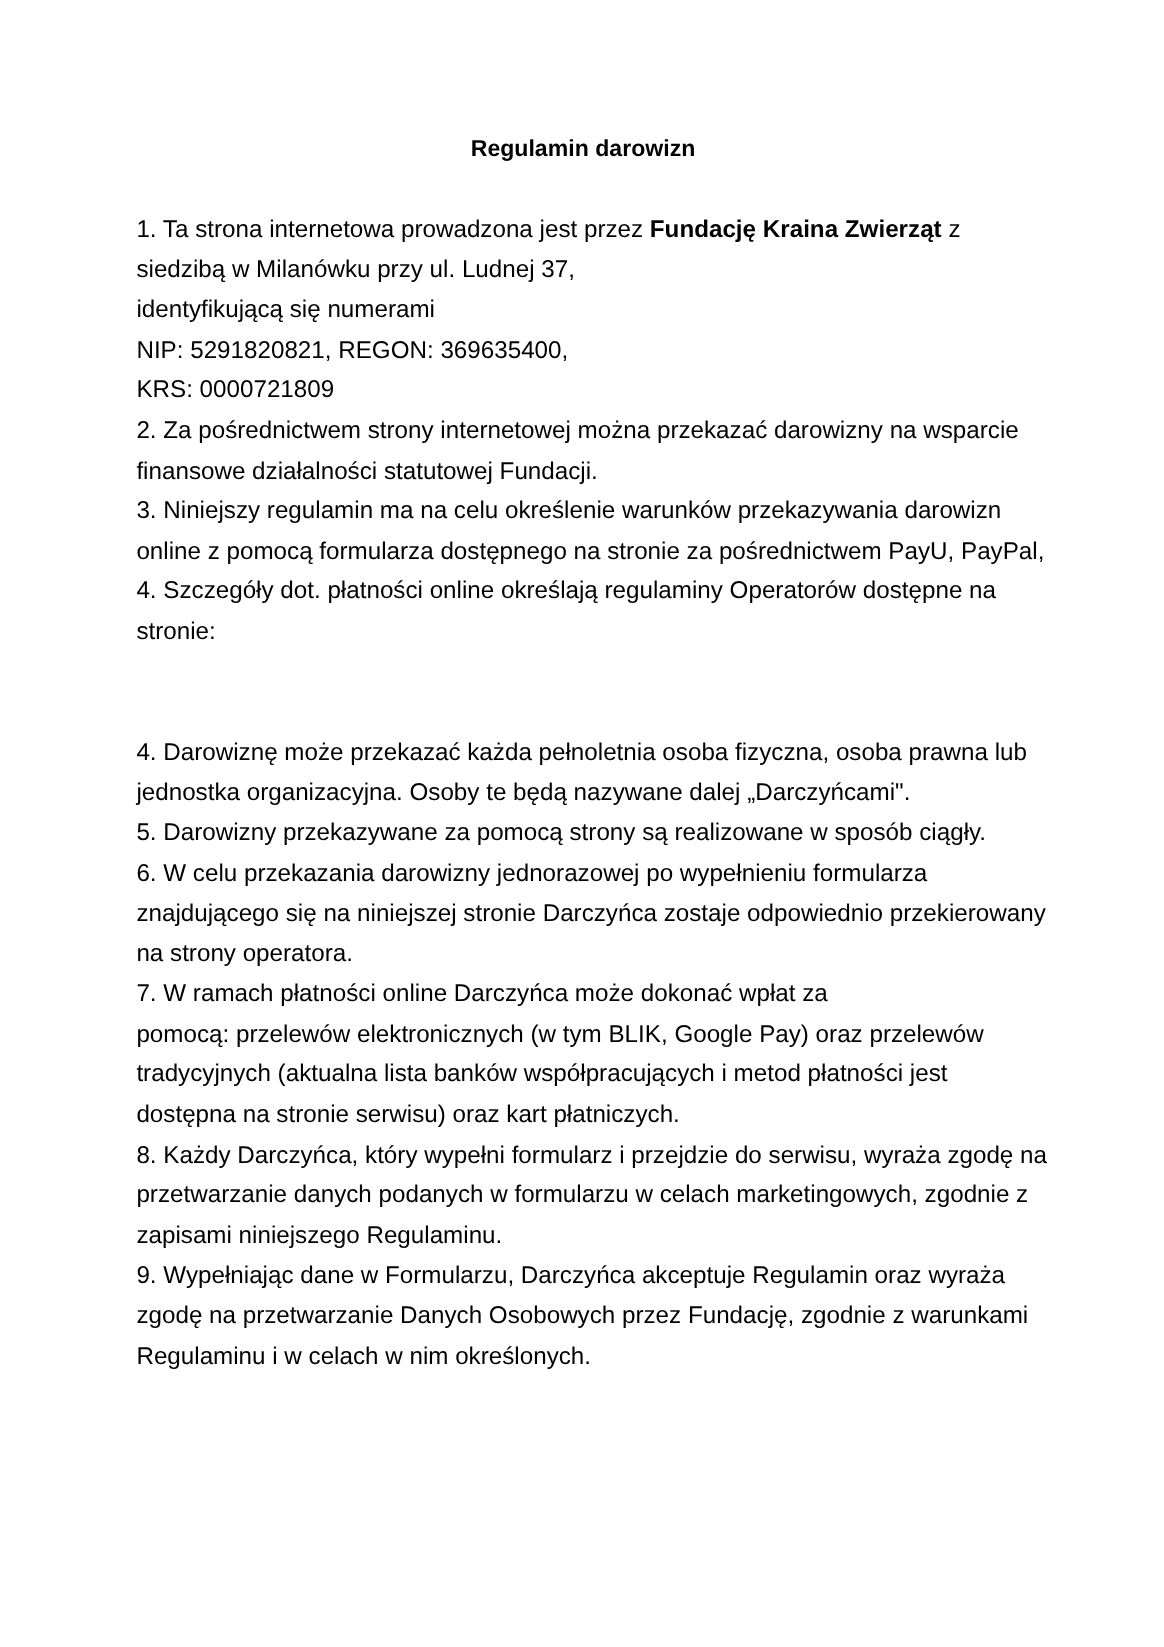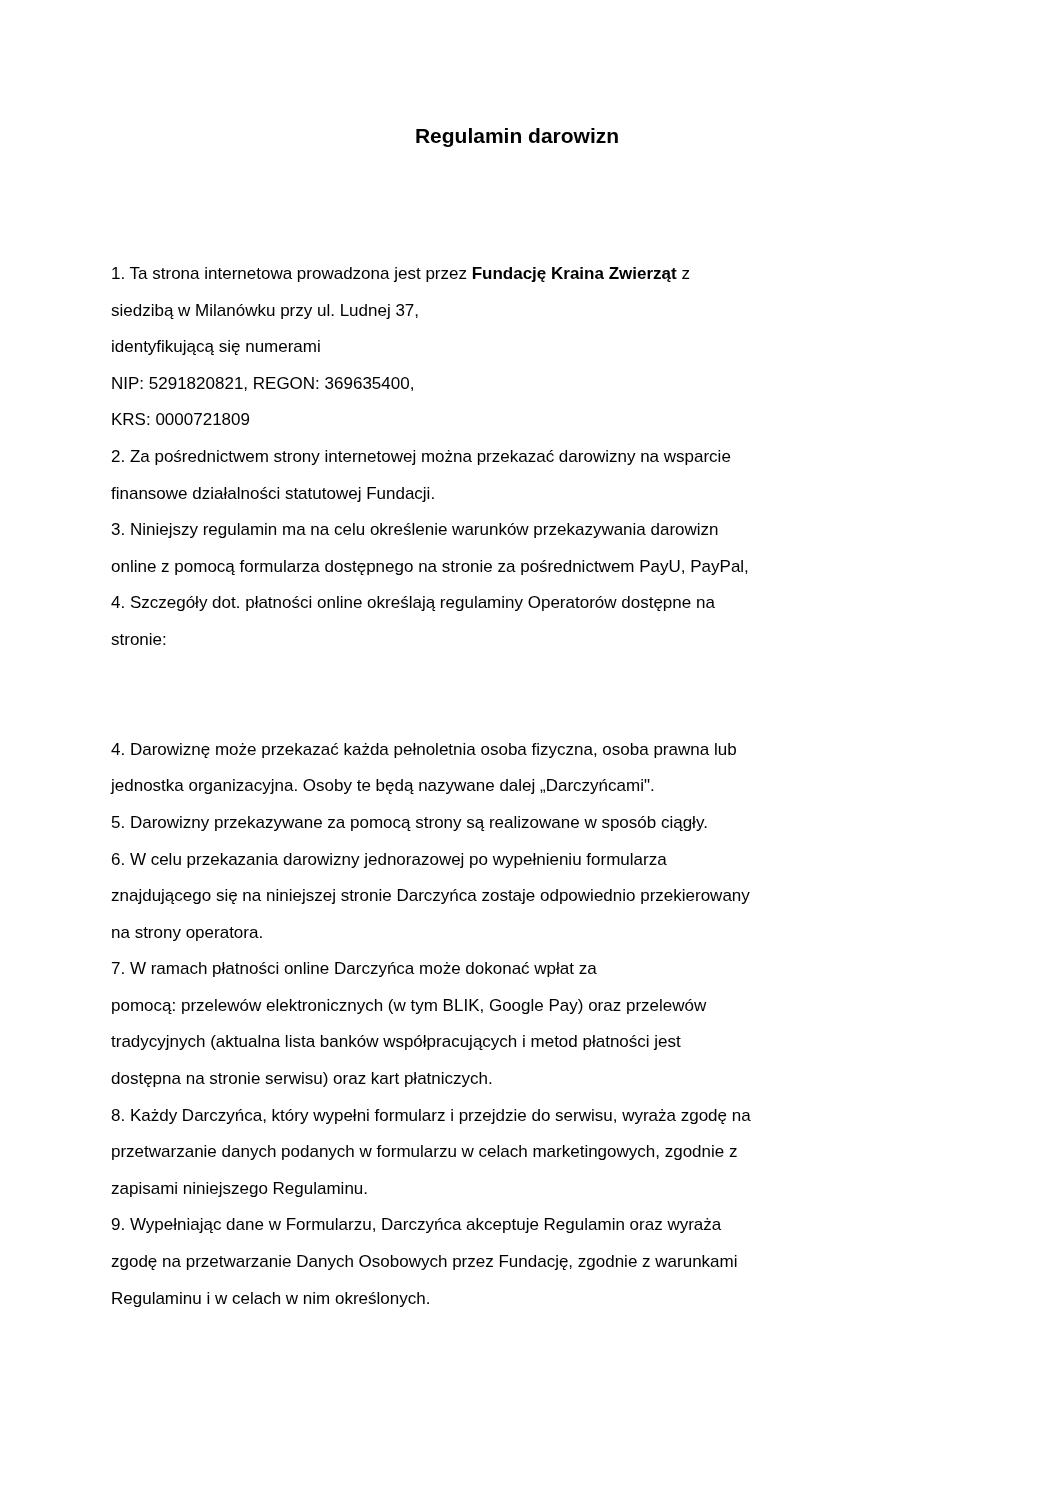--- a/index.html
+++ b/index.html
@@ -11,34 +11,34 @@
     position: relative;
     width: 1058px;
     height: 1497px;
     background: #ffffff;
     font-family: "Liberation Sans", sans-serif;
     color: #000000;
     overflow: hidden;
   }
   .content {
     position: absolute;
-    left: 111px;
+    left: 124px;
     top: 117px;
     width: 812px;
   }
   .doc-title {
     font-size: 21px;
     font-weight: bold;
     line-height: 37px;
     text-align: center;
     white-space: pre;
   }
   .doc-body {
-    margin-top: 102px;
-    font-size: 17px;
+    margin-top: 36px;
+    font-size: 22px;
     line-height: 36.6px;
   }
   .para {
     white-space: pre;
   }
   .spacer {
     height: 36.6px;
   }
   .bold {
     font-weight: bold;

